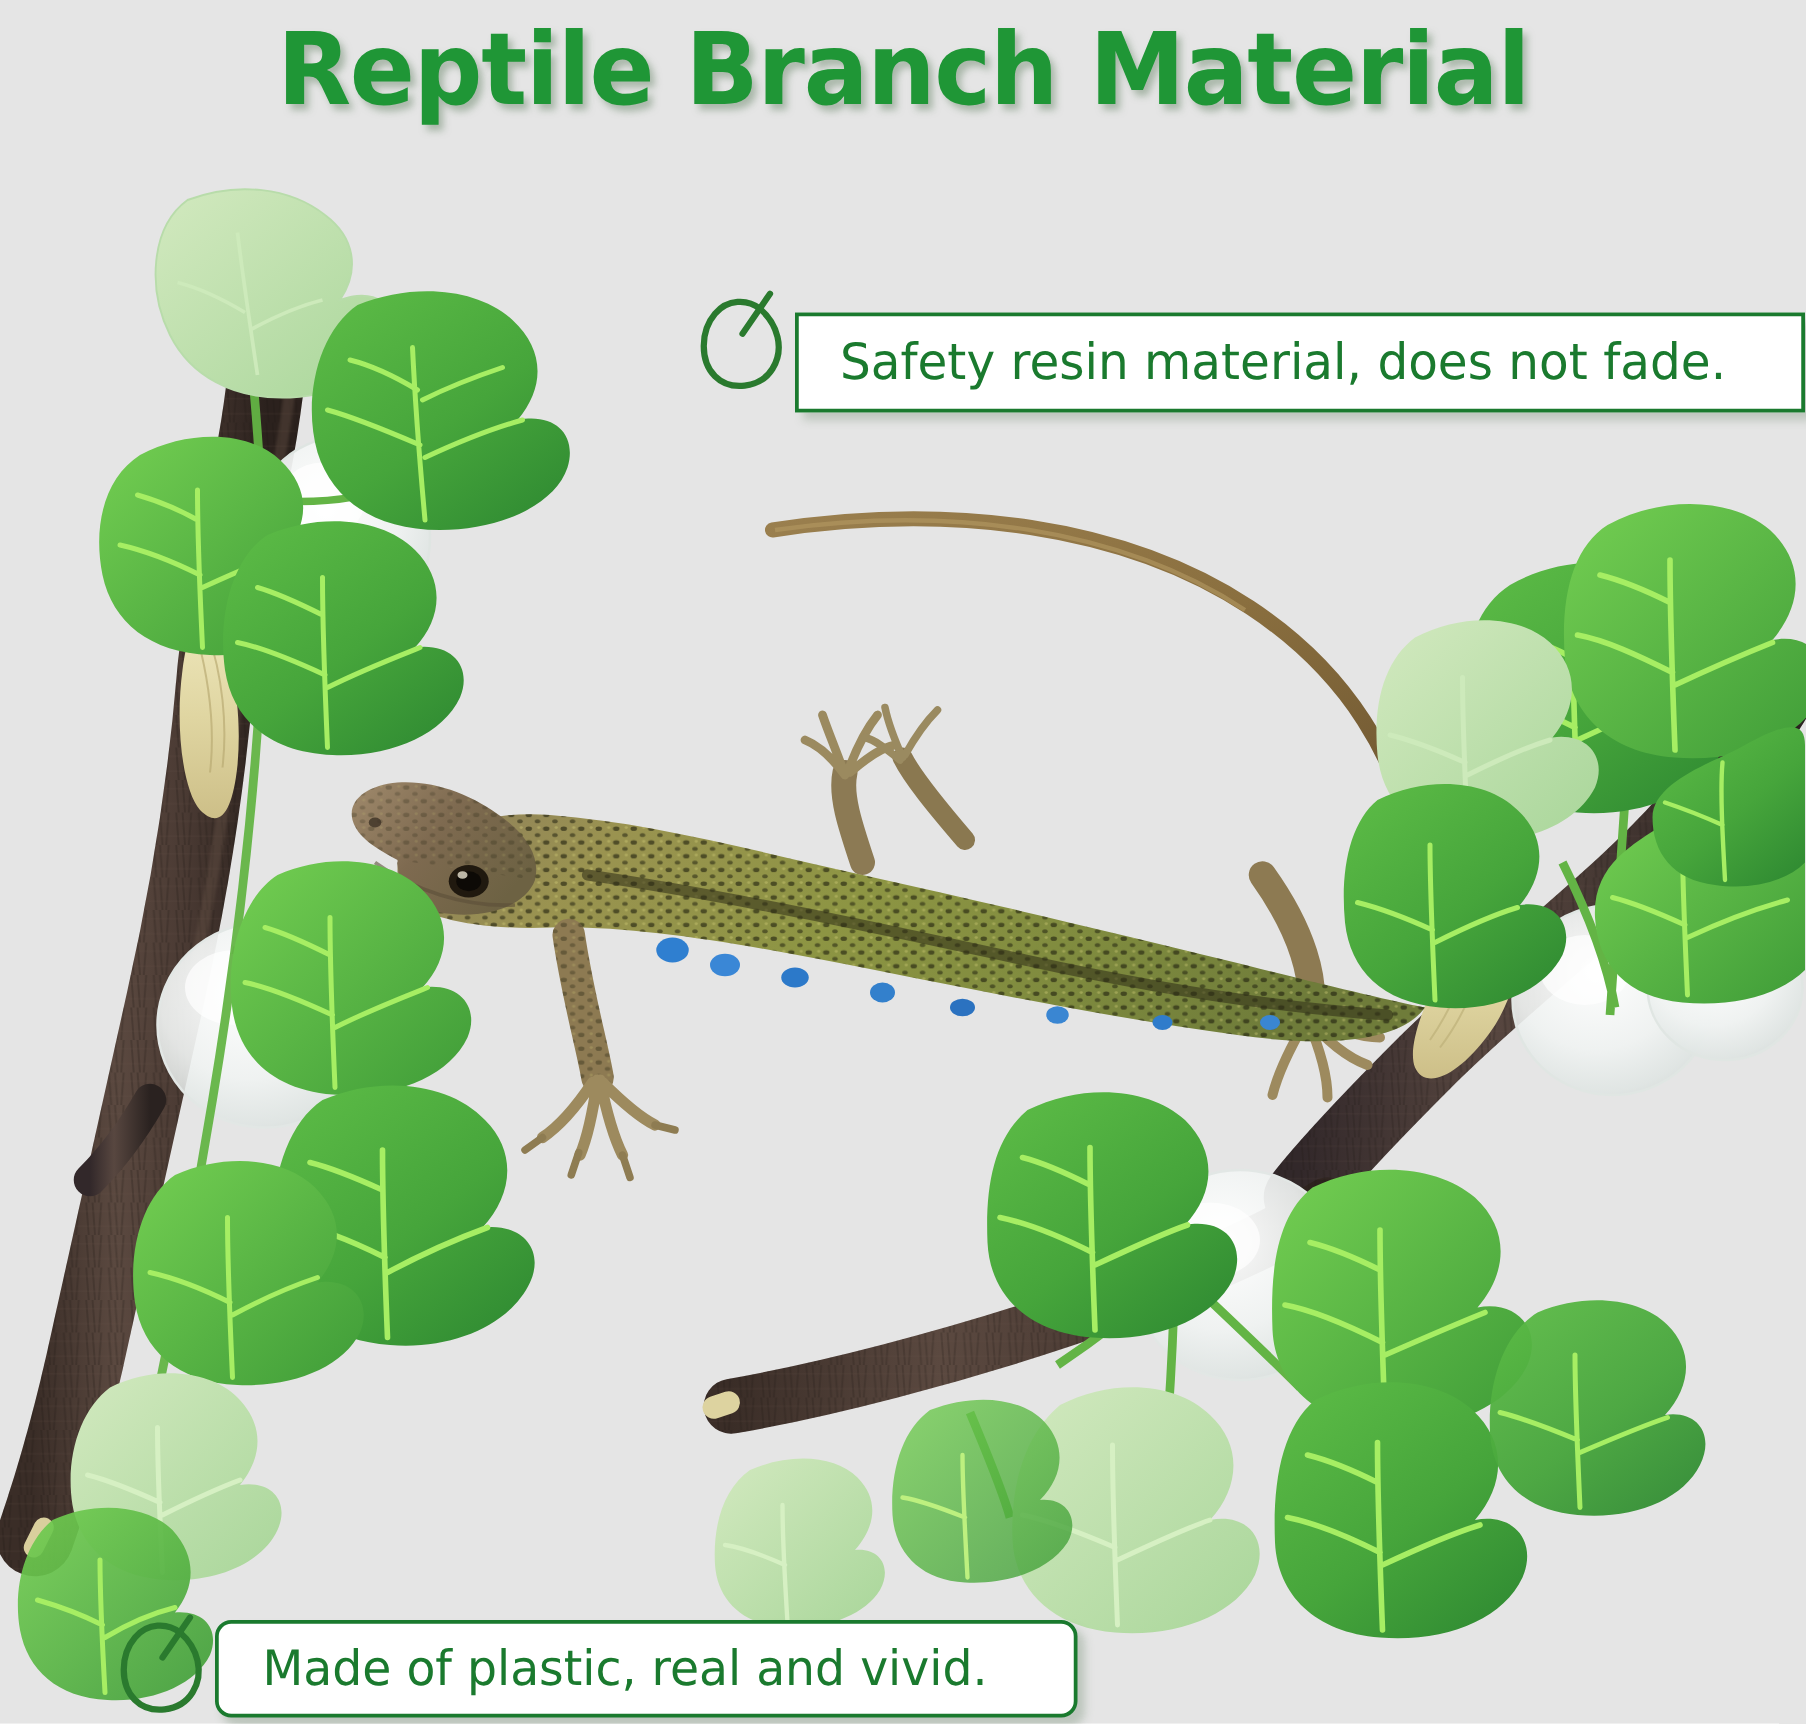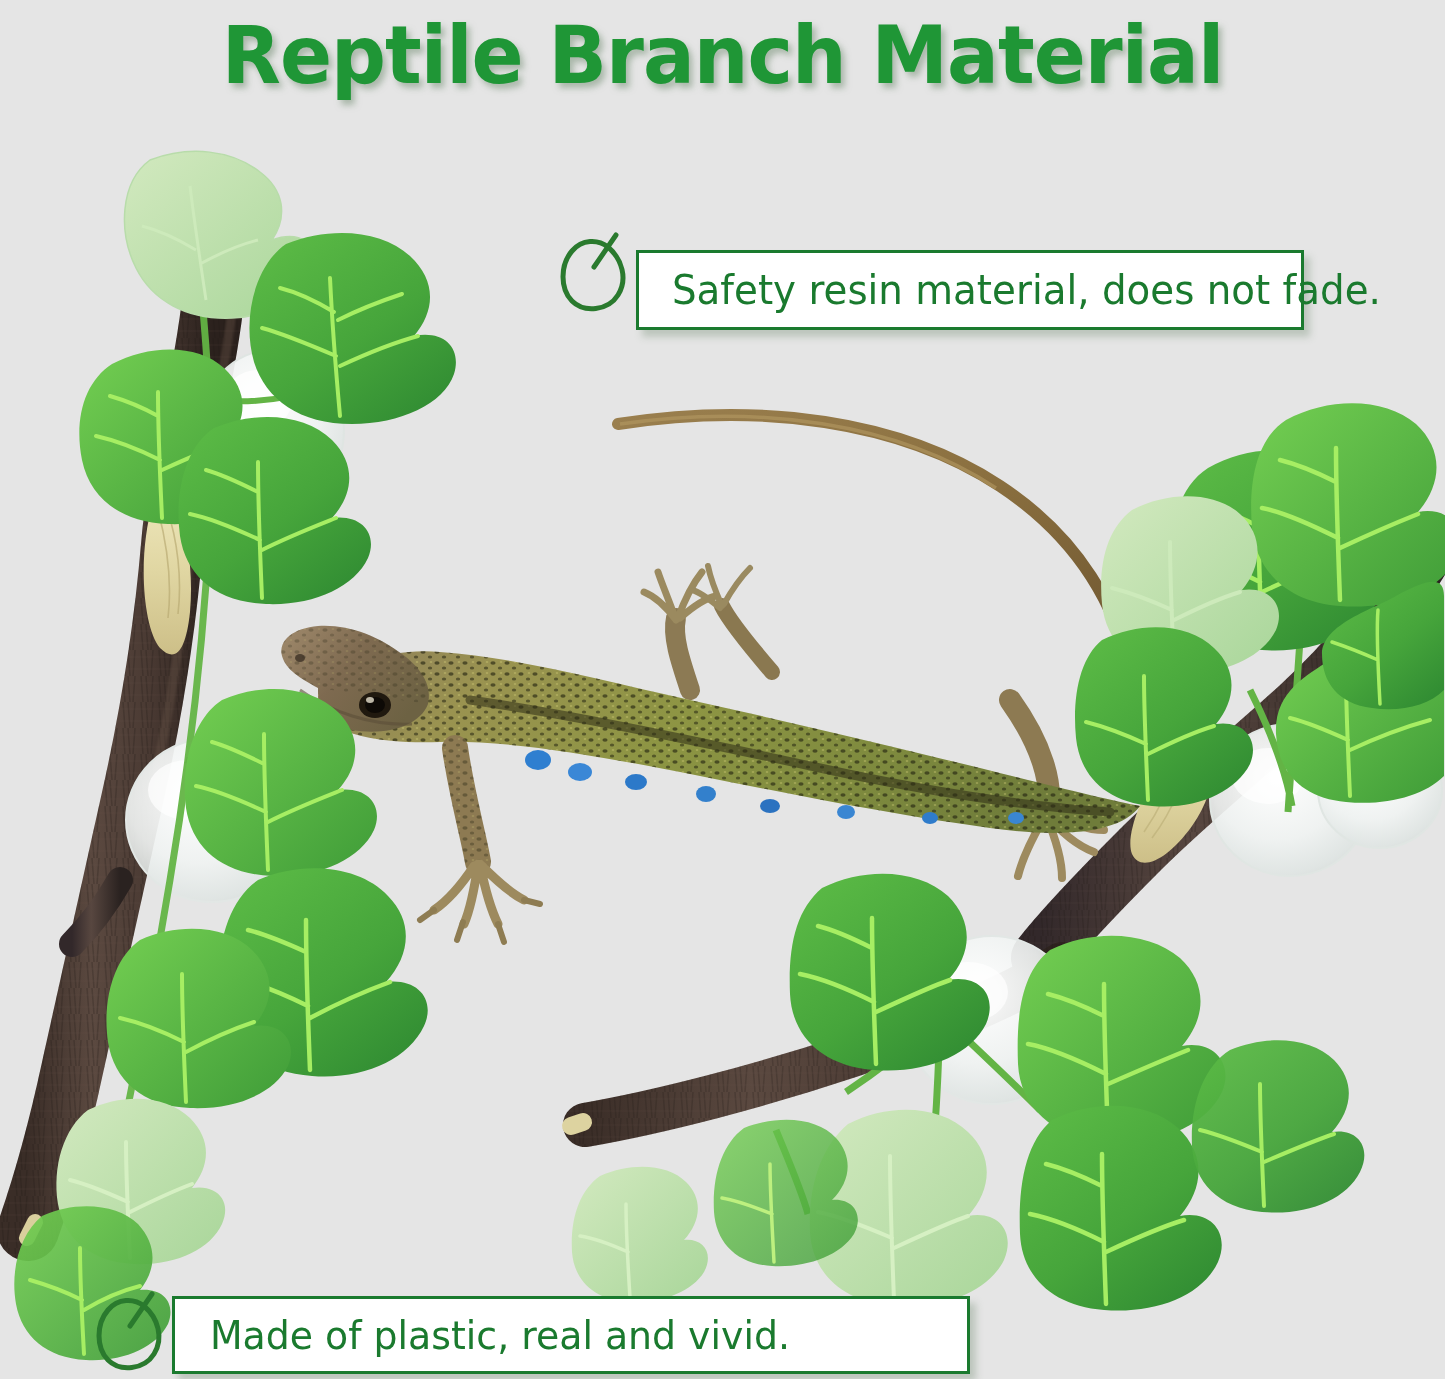--- a/index.html
+++ b/index.html
@@ -30,25 +30,25 @@
     border:3px solid #1a7a2e;background:#ffffff;
     box-shadow:6px 7px 7px rgba(140,160,140,.45);
     display:flex;align-items:center;
   }
   .callout .ctext{
     font-family:"DejaVu Sans", sans-serif;
     color:#1a7a2e;white-space:nowrap;font-weight:400;
   }
 
   #callout-top{left:556px;top:222px;}
-  #callout-top .cbox{width:668px;height:80px;padding:0 22px;margin-top:28px;}
+  #callout-top .cbox{width:808px;height:80px;padding:0 22px;margin-top:28px;}
   #callout-top .ctext{font-size:40px;line-height:44px;transform:scaleX(.97);}
 
   #callout-bottom{left:92px;top:1290px;}
-  #callout-bottom .cbox{width:798px;height:78px;padding:0 26px;}
+  #callout-bottom .cbox{width:690px;height:78px;padding:0 26px;border-radius:13px;}
   #callout-bottom .ctext{font-size:39px;line-height:43px;transform:scaleX(.97);}
 
   
   #photo{position:absolute;left:0;top:0;width:1445px;height:1379px;}
   #photo svg{display:block;}
 </style>
 </head>
 <body>
 
 <div id="stage">

